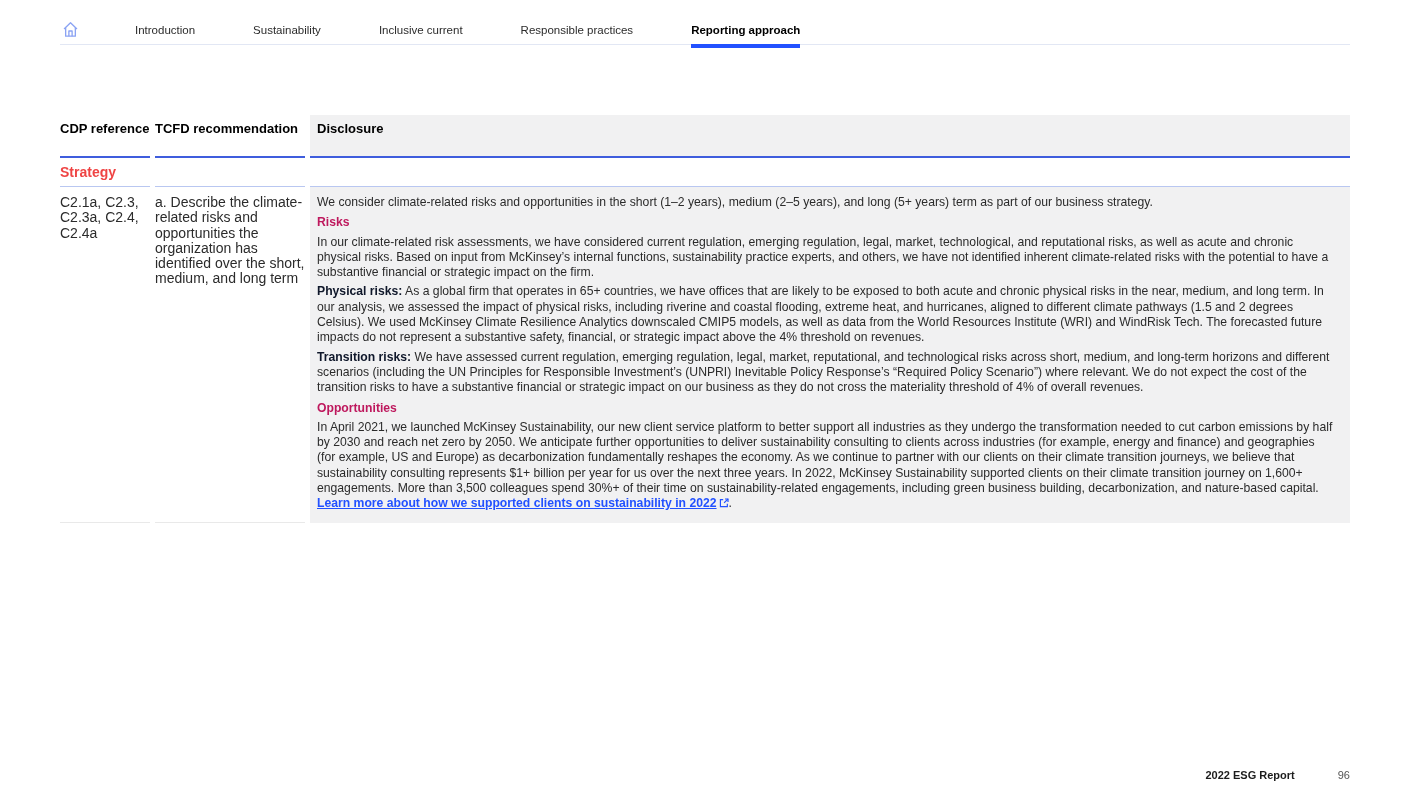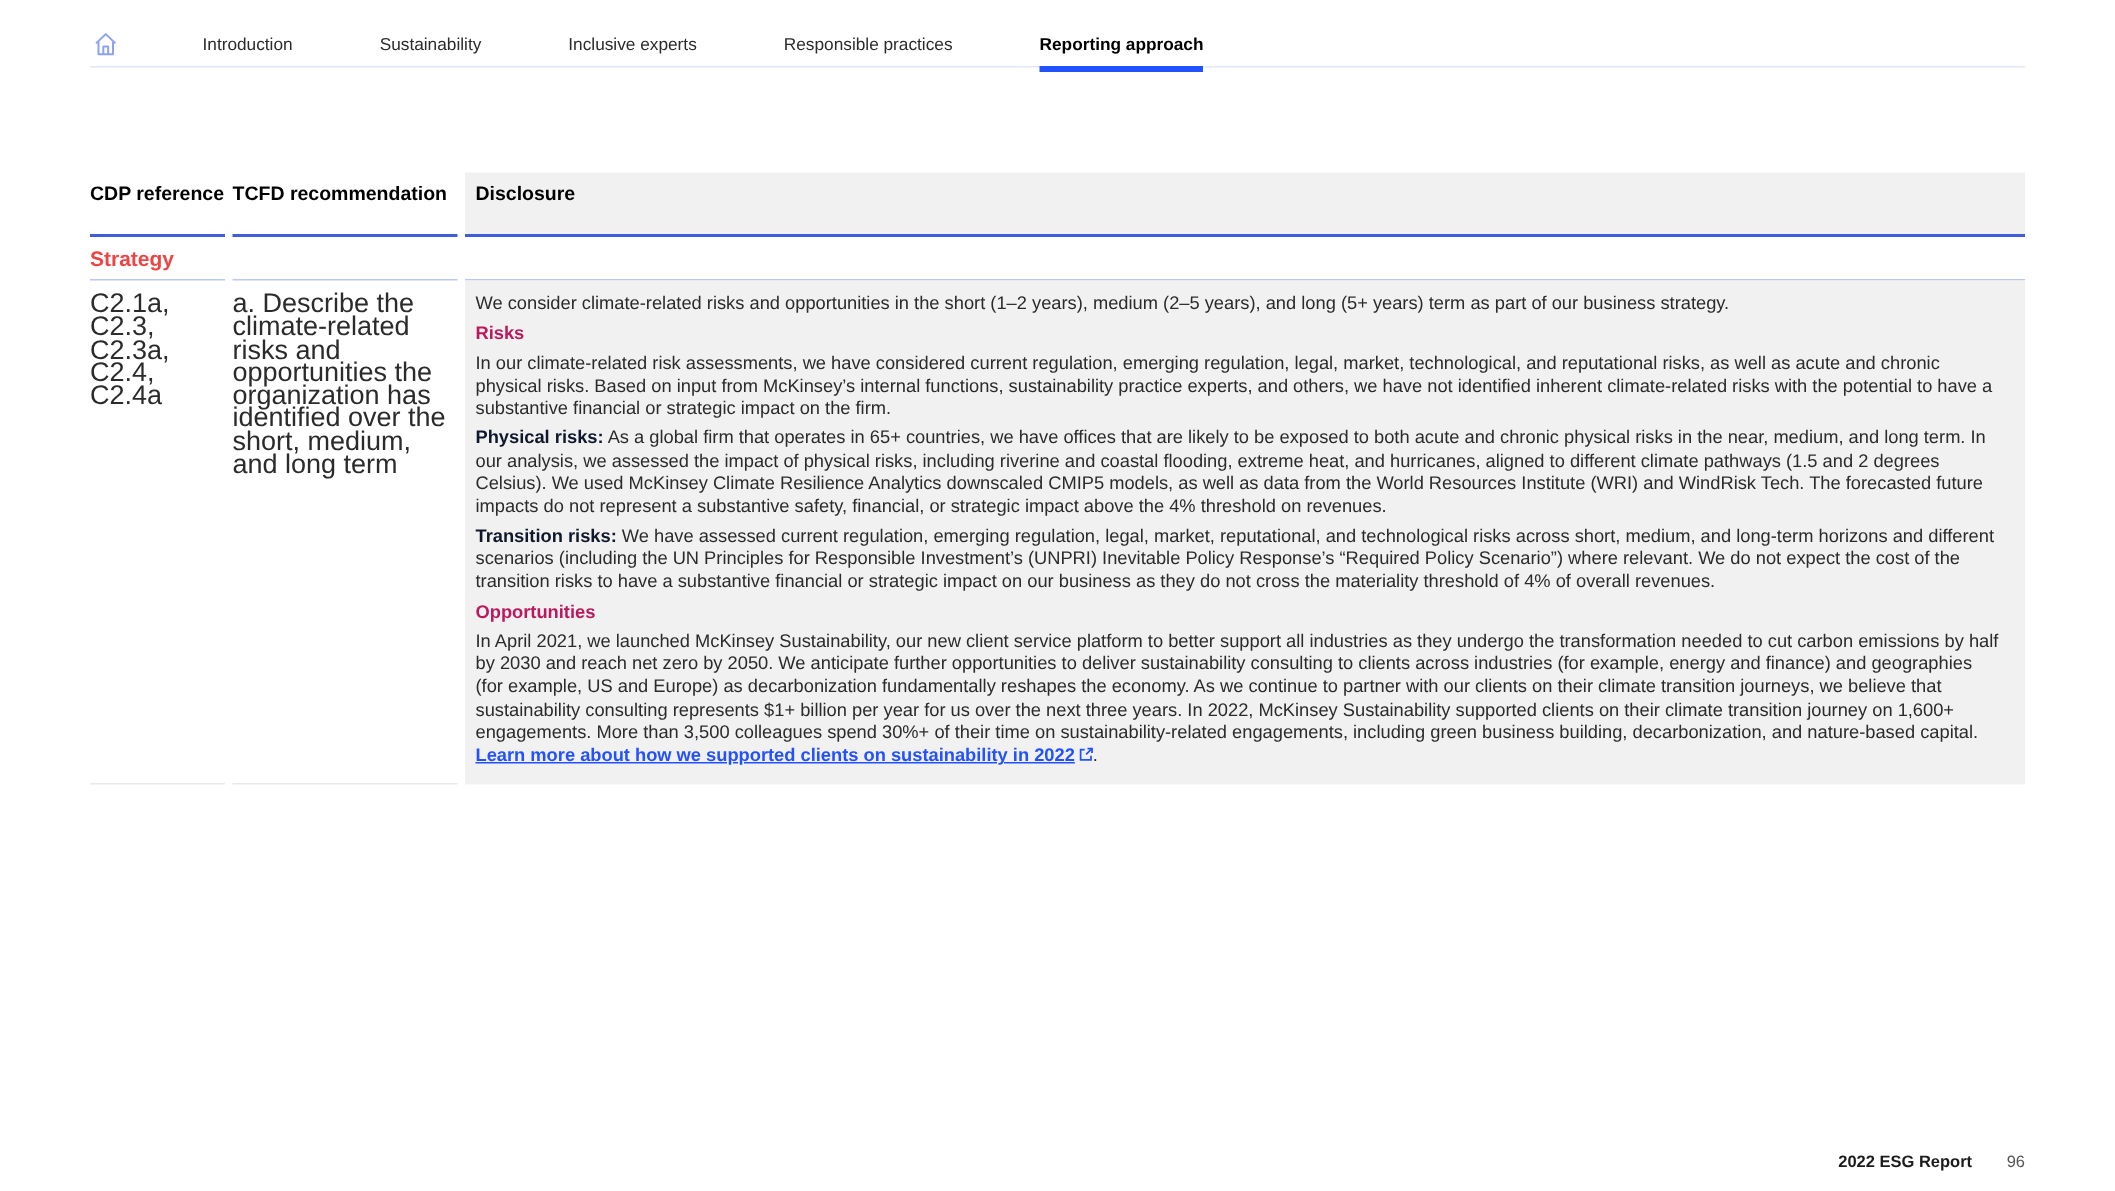--- a/index.html
+++ b/index.html
@@ -26,54 +26,54 @@
   .cell-2 { width:150px; margin-right:5px; }
   .cell-3 { width:1040px; }
   .thead .cell-1, .thead .cell-2, .thead .cell-3 {
     height:43px; padding-top:6px; font-weight:bold; font-size:13px;
     line-height:15px; border-bottom:2px solid #3f5ddd; color:#000; }
   .thead .cell-3 { background:#f1f1f2; padding-left:7px; }
   .section .cell-1, .section .cell-2, .section .cell-3 {
     height:29px; border-bottom:1px solid #b9c7f1; }
   .section-title { display:flex; align-items:center; font-weight:bold;
     font-size:14px; color:#ef4444; white-space:nowrap; }
-  .tbody .cell-1, .tbody .cell-2 { padding-top:8px; font-size:18px;
+  .tbody .cell-1, .tbody .cell-2 { padding-top:8px; font-size:14px;
     line-height:15.3px; color:#2b2b2b; border-bottom:1px solid #e9e9e9; }
   .tbody .cell-3 { background:#f1f1f2; padding:8px 16px 11px 7px;
     font-size:12.2px; line-height:15.3px; color:#2b2b2b; }
   .blk + .blk { margin-top:4px; }
   .blk.h { font-weight:bold; color:#be185d; margin-top:5px; }
   .blk strong { color:#0f172a; }
   .disc-link { color:#2251ff; font-weight:bold; text-decoration:underline;
     cursor:pointer; }
   .ext-icon { margin-left:2px; vertical-align:-1px; }
 
   
   .footer { position:absolute; right:60px; bottom:13px; display:flex;
-    align-items:baseline; font-size:11px; }
+    align-items:baseline; font-size:11px;gap:20px; }
   .footer .report { font-weight:bold; color:#1c1c1c; }
   .footer .pageno { margin-left:23px; color:#555; }
 </style>
 </head>
 <body>
 
 <div class="page">
 
   <div class="nav">
     <div class="home-btn">
       <svg width="19" height="19" viewBox="0 0 20 20" fill="none">
         <path d="M3.2 9.4 L10 2.9 L16.8 9.4" stroke="#8ba3f3" stroke-width="1.4" fill="none" stroke-linejoin="round"></path>
         <path d="M4.9 8.2 V17 H15.1 V8.2" stroke="#8ba3f3" stroke-width="1.4" fill="none" stroke-linejoin="round"></path>
         <path d="M8.3 17 V11.6 H11.7 V17" stroke="#8ba3f3" stroke-width="1.4" fill="none" stroke-linejoin="round"></path>
       </svg>
     </div>
     <div class="tabs" id="tabs">
         <div class="tab">Introduction</div>
         <div class="tab">Sustainability</div>
-        <div class="tab">Inclusive experts</div>
+        <div class="tab">Inclusive current</div>
         <div class="tab">Responsible practices</div>
         <div class="tab active">Reporting approach</div>
       </div>
   </div>
 
   <div class="table">
     <div class="row thead">
       <div class="cell-1">CDP reference</div>
       <div class="cell-2">TCFD recommendation</div>
       <div class="cell-3">Disclosure</div>

